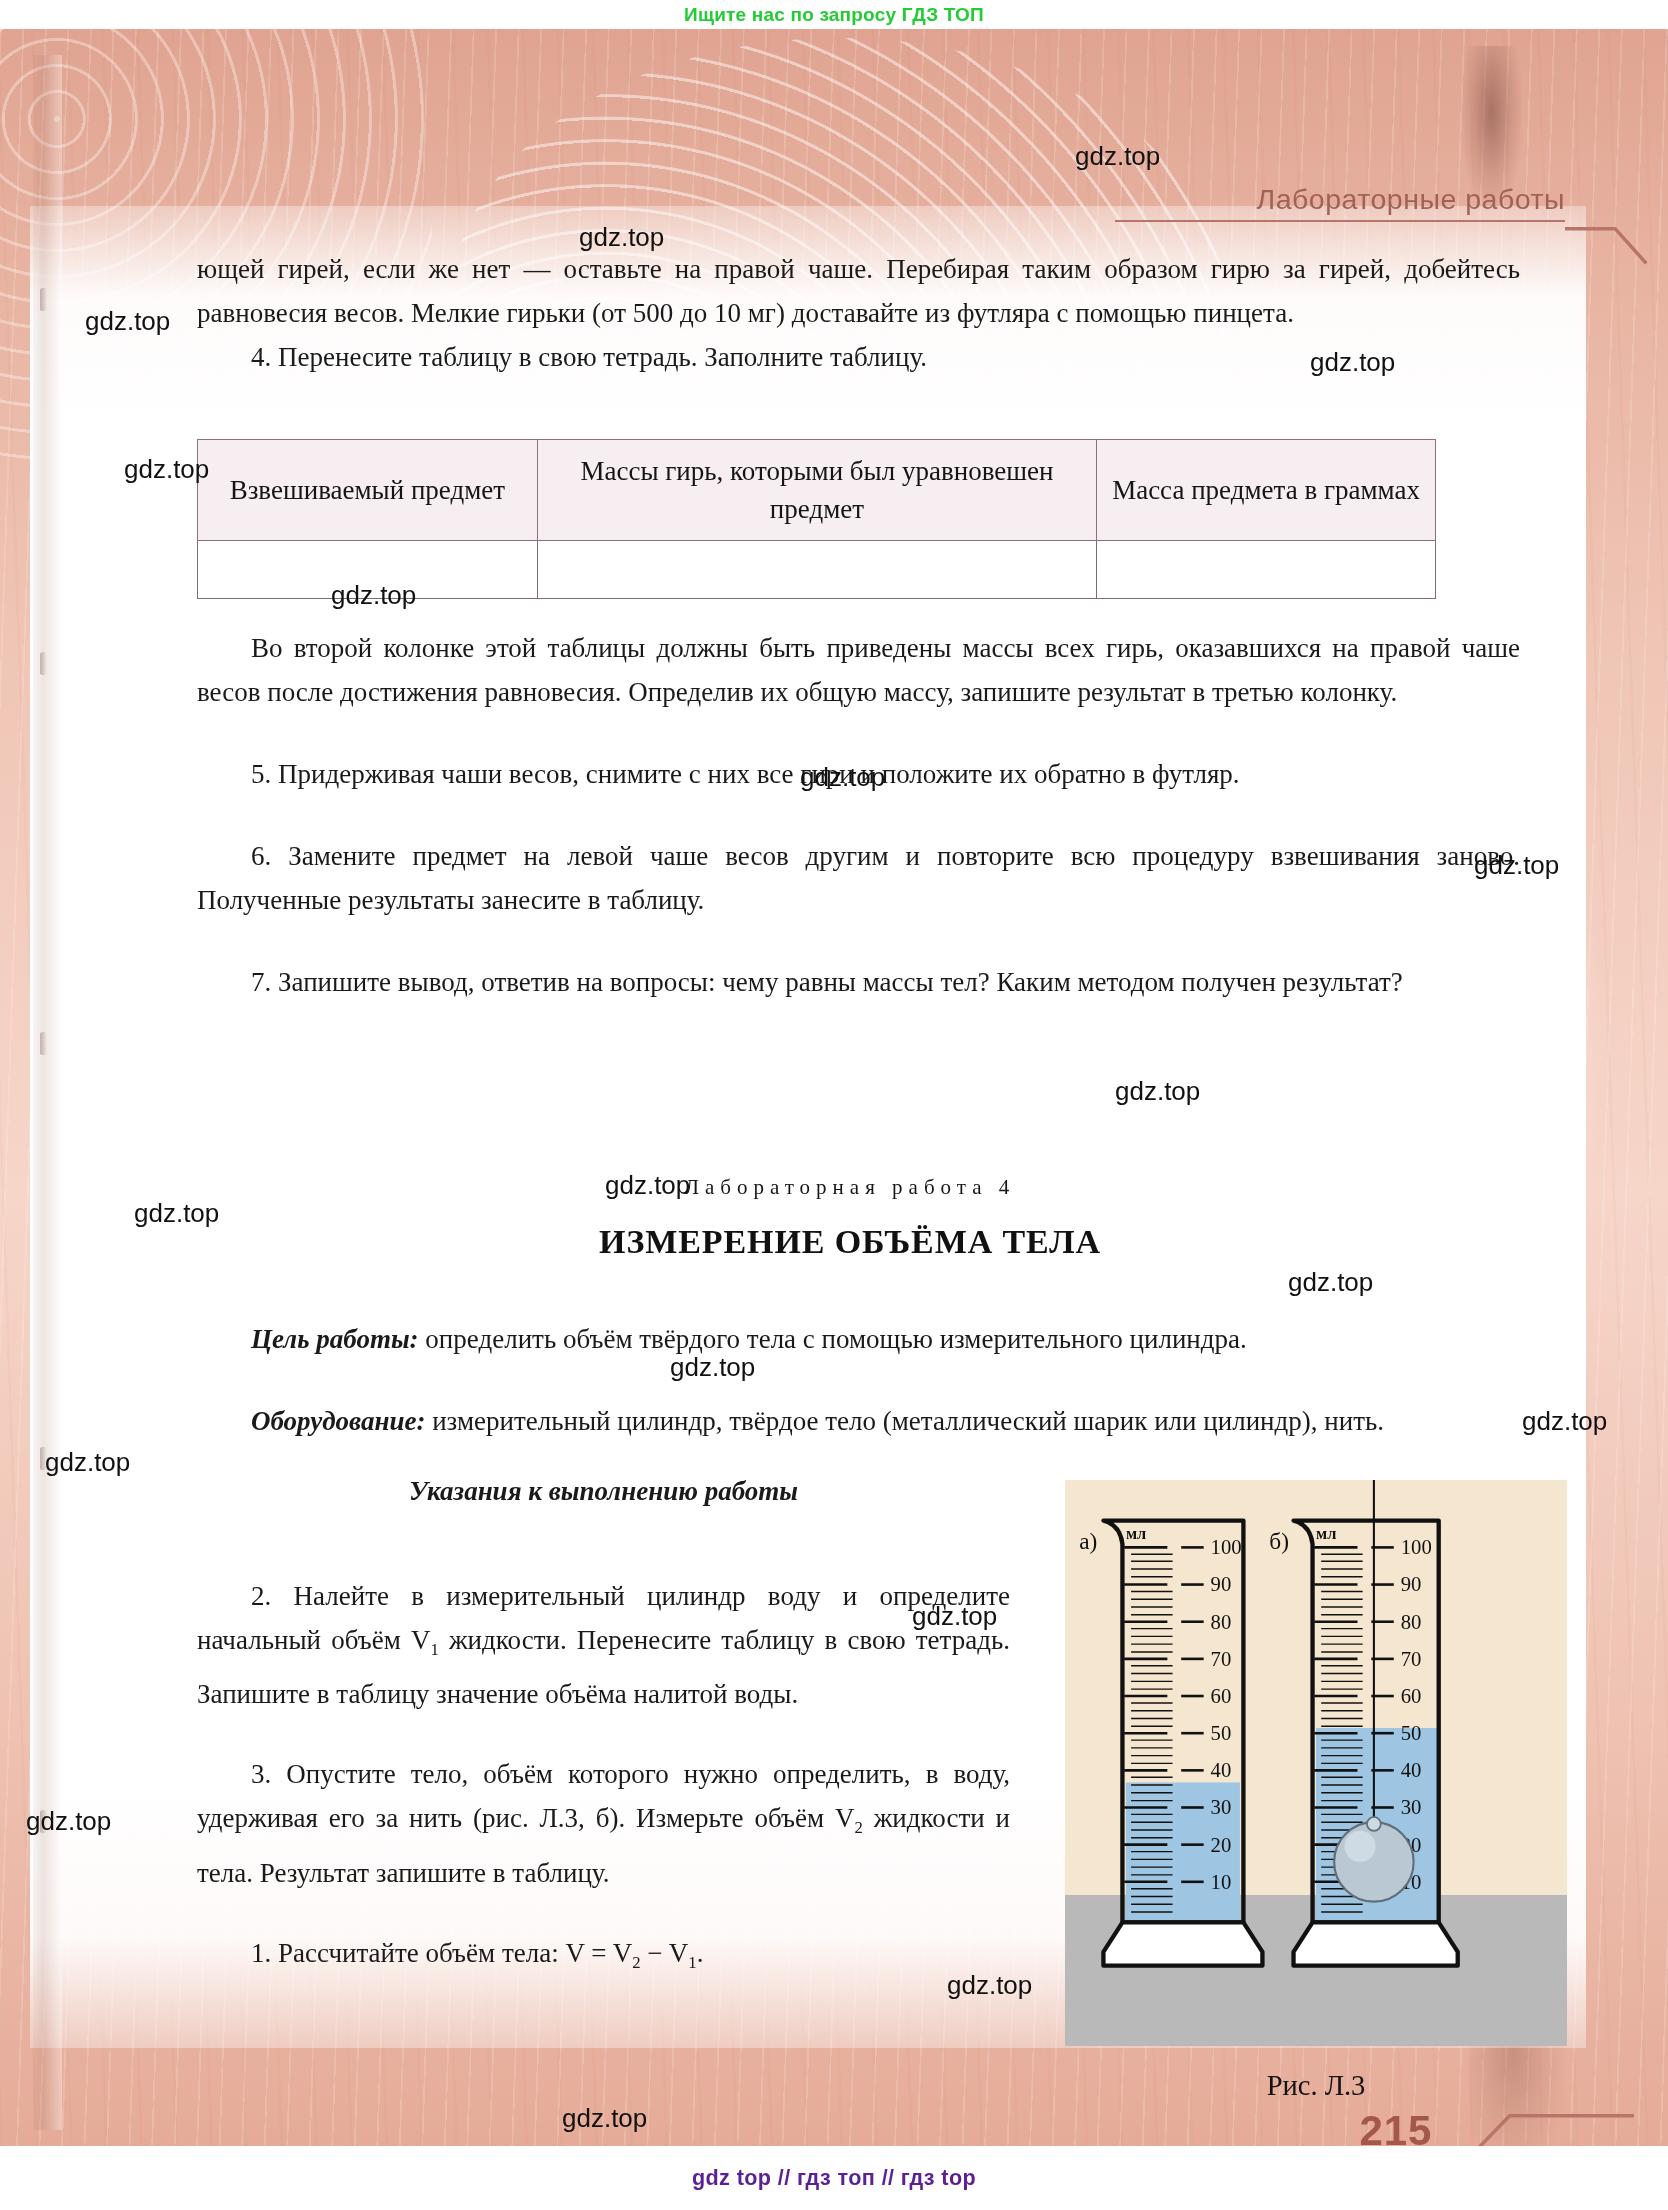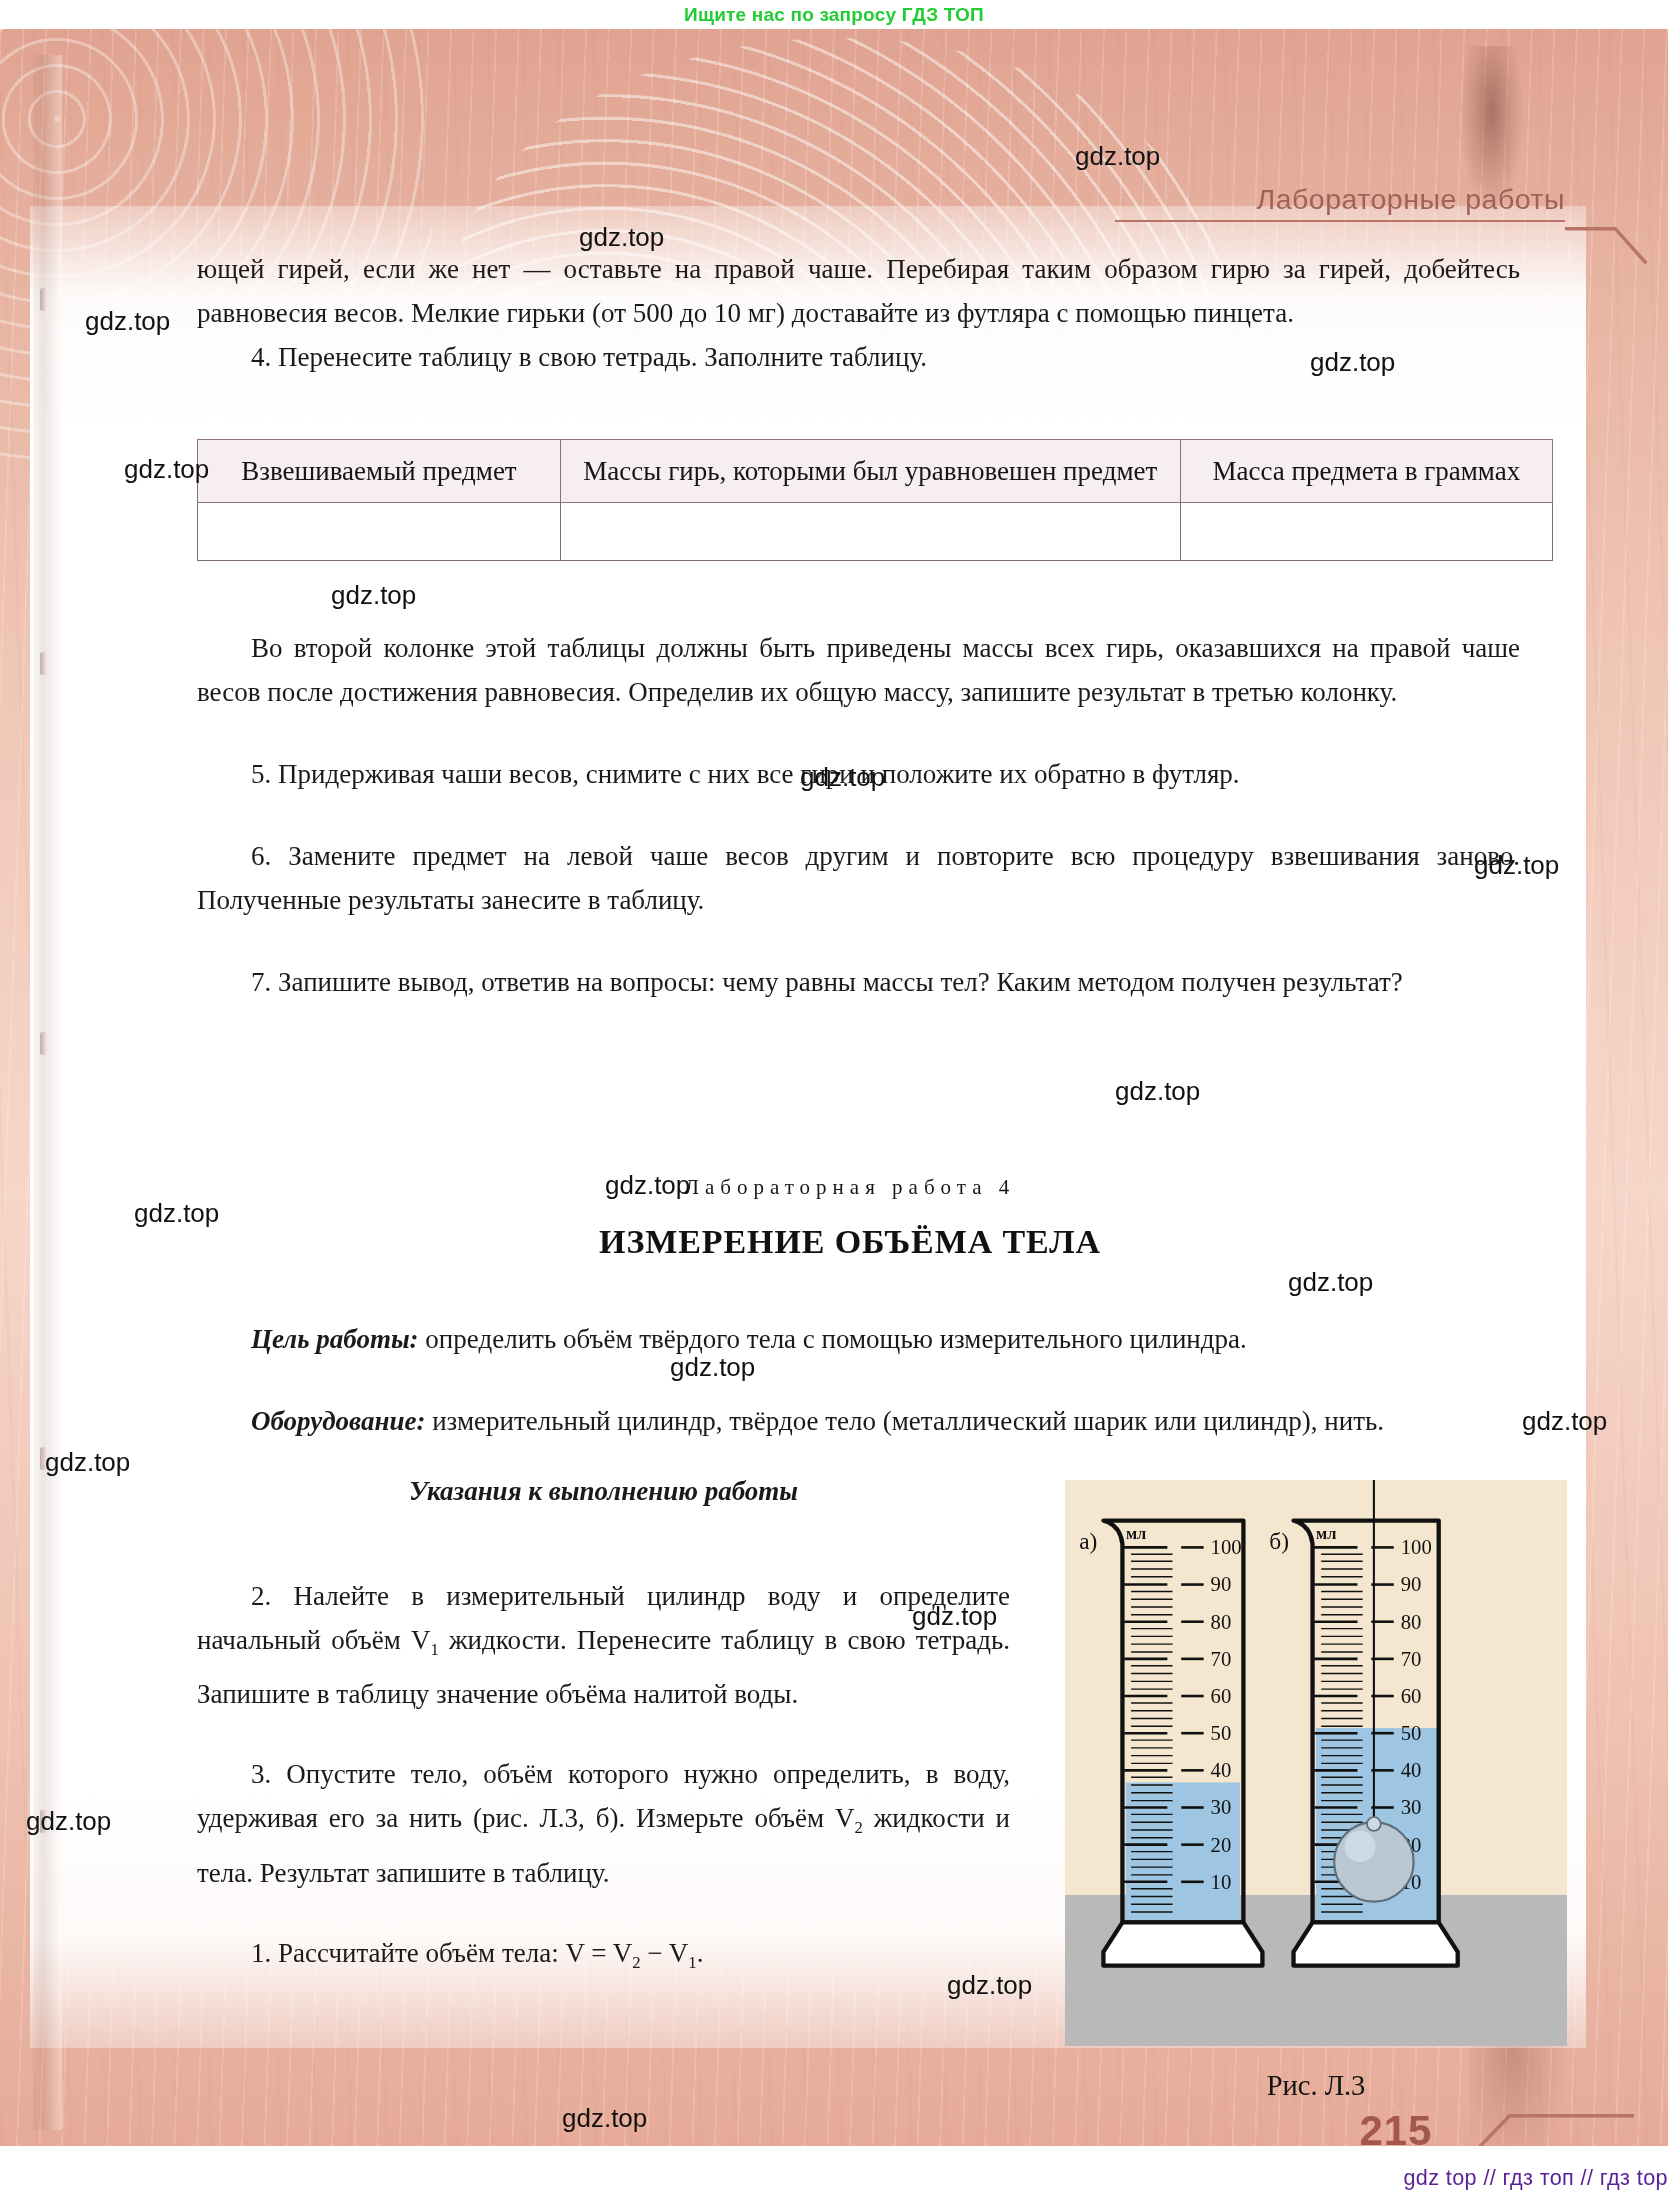--- a/index.html
+++ b/index.html
@@ -108,21 +108,21 @@
     font-size:27px;
     line-height:44px;
   }
   #body-top{ left:197px; top:218px; width:1323px; }
   .para{ margin:0 0 0 0; text-align:justify; }
   .para.indent{ text-indent:54px; }
   .para.nojust{ text-align:left; }
 
   
   #weigh-table{
-    position:absolute;left:197px;top:410px;width:1356px;
+    position:absolute;left:197px;top:410px;width:1239px;
     border-collapse:collapse;
     font-family:"Liberation Serif", serif;
   }
   #weigh-table td{
     border:1.7px solid #8d6f84;
     text-align:center;
     color:#151515;
     font-size:27px;
     line-height:38px;
     padding:12px 7px;
@@ -183,21 +183,21 @@
   }
   #page-number{
     position:absolute;left:10.4px;top:7px;
     font-family:"Liberation Sans", sans-serif;
     font-size:42px;font-weight:700;color:#a4584c;letter-spacing:0.9px;
   }
 
   
   #footer-bar{
     position:absolute;left:0;top:2146px;width:1668px;height:64px;
-    background:#ffffff;display:flex;align-items:center;justify-content:flex-end;
+    background:#ffffff;display:flex;align-items:center;justify-content:center;font-weight:bold;
   }
   #footer-bar .footer-text{
     color:#5b1f96;
     font-family:"Liberation Sans", sans-serif;
     font-size:21.6px;letter-spacing:0.4px;
   }
 
   
   .wm{
     position:absolute;

